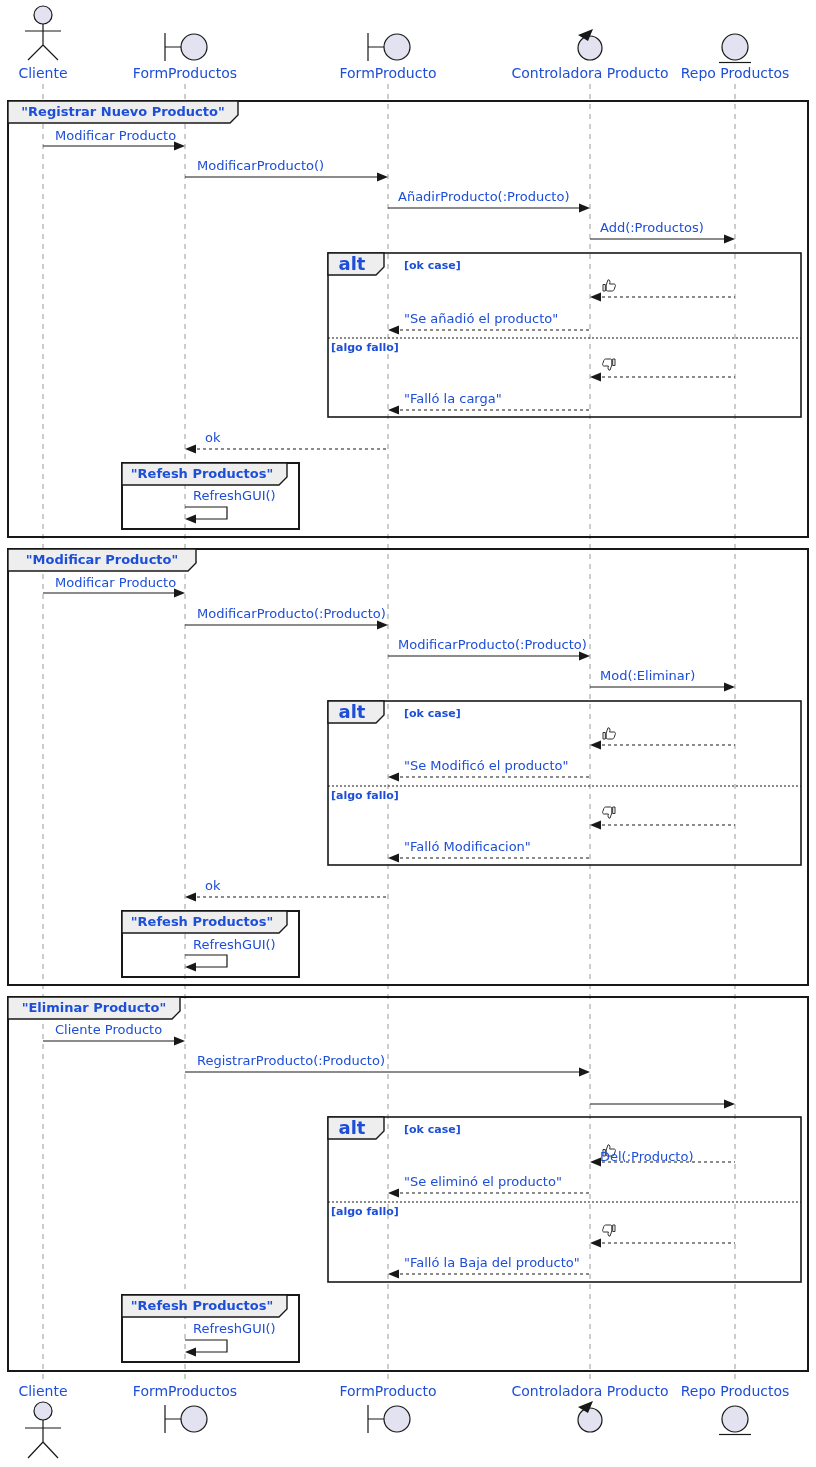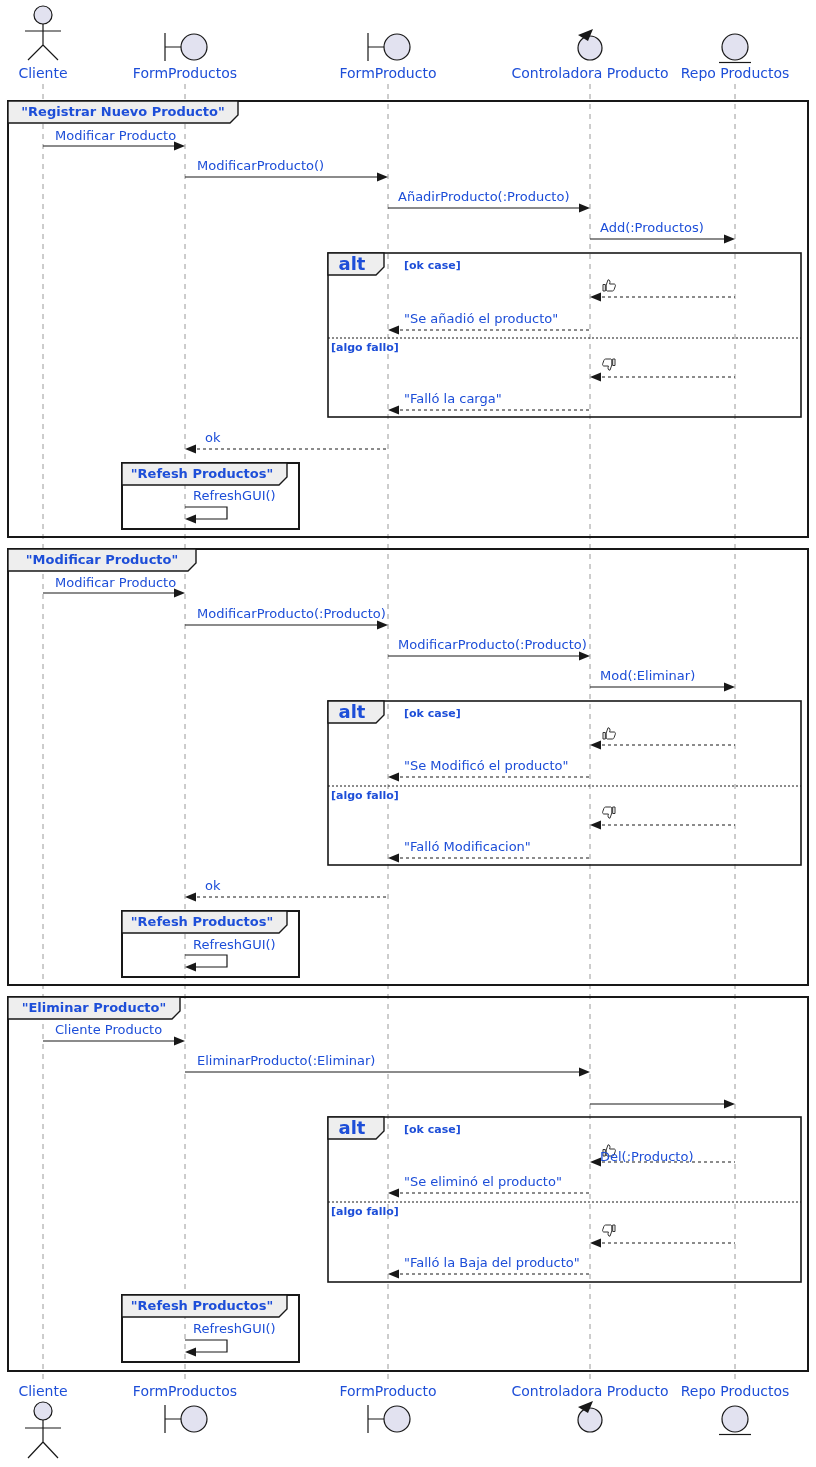--- a/index.html
+++ b/index.html
@@ -246,21 +246,21 @@
 <div class="lbl guard" style="left:404px;top:706px">[ok case]</div>
 <div class="lbl" style="left:404px;top:758px">"Se Modificó el producto"</div>
 <div class="lbl guard" style="left:331px;top:788px">[algo fallo]</div>
 <div class="lbl" style="left:404px;top:839px">"Falló Modificacion"</div>
 <div class="lbl" style="left:205px;top:878px">ok</div>
 <div class="lbl ftitle" style="left:202px;top:914px">"Refesh Productos"</div>
 <div class="lbl" style="left:193px;top:937px">RefreshGUI()</div>
 
 <div class="lbl ftitle" style="left:94px;top:1000px">"Eliminar Producto"</div>
 <div class="lbl" style="left:55px;top:1022px">Cliente Producto</div>
-<div class="lbl" style="left:197px;top:1053px">EliminarProducto(:Eliminar)</div>
+<div class="lbl" style="left:197px;top:1053px">RegistrarProducto(:Producto)</div>
 <div class="lbl" style="left:600px;top:1149px">Del(:Producto)</div>
 <div class="lbl alt-op" style="left:352px;top:1120px">alt</div>
 <div class="lbl guard" style="left:404px;top:1122px">[ok case]</div>
 <div class="lbl" style="left:404px;top:1174px">"Se eliminó el producto"</div>
 <div class="lbl guard" style="left:331px;top:1204px">[algo fallo]</div>
 <div class="lbl" style="left:404px;top:1255px">"Falló la Baja del producto"</div>
 <div class="lbl ftitle" style="left:202px;top:1298px">"Refesh Productos"</div>
 <div class="lbl" style="left:193px;top:1321px">RefreshGUI()</div>
 
 <div class="lbl pname" style="left:43px;top:1384px">Cliente</div>

